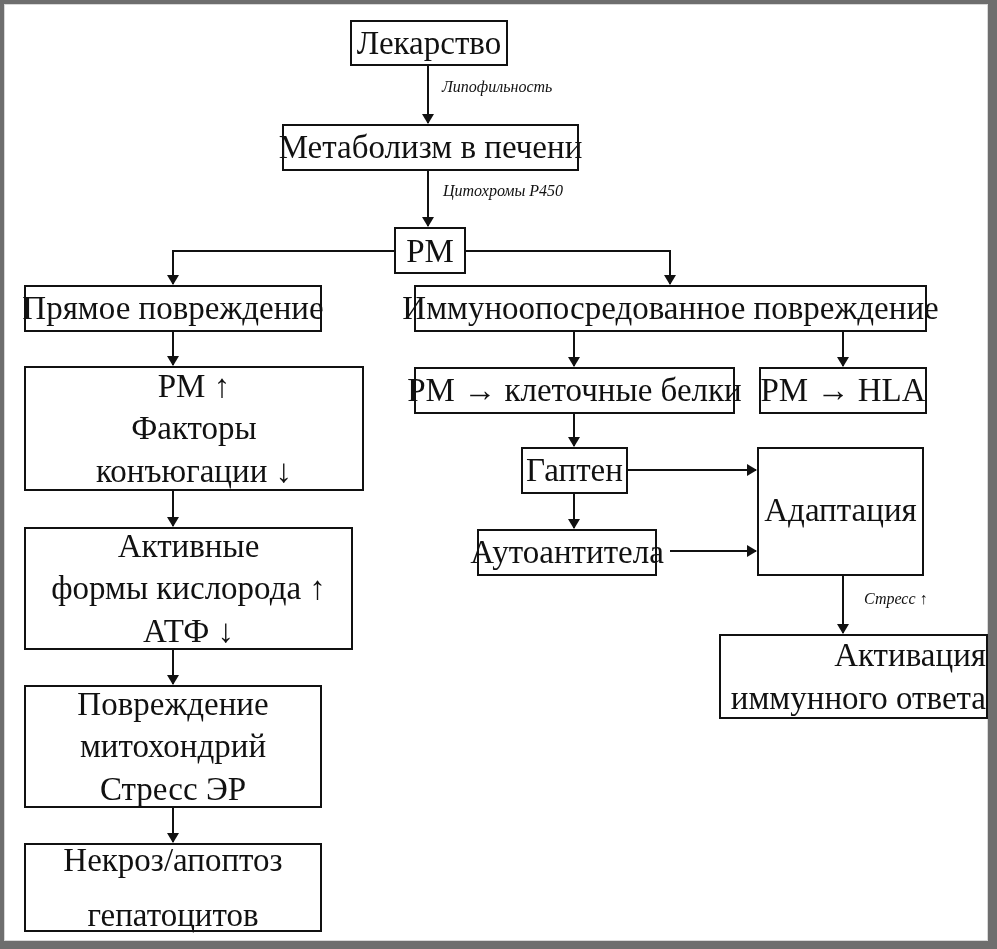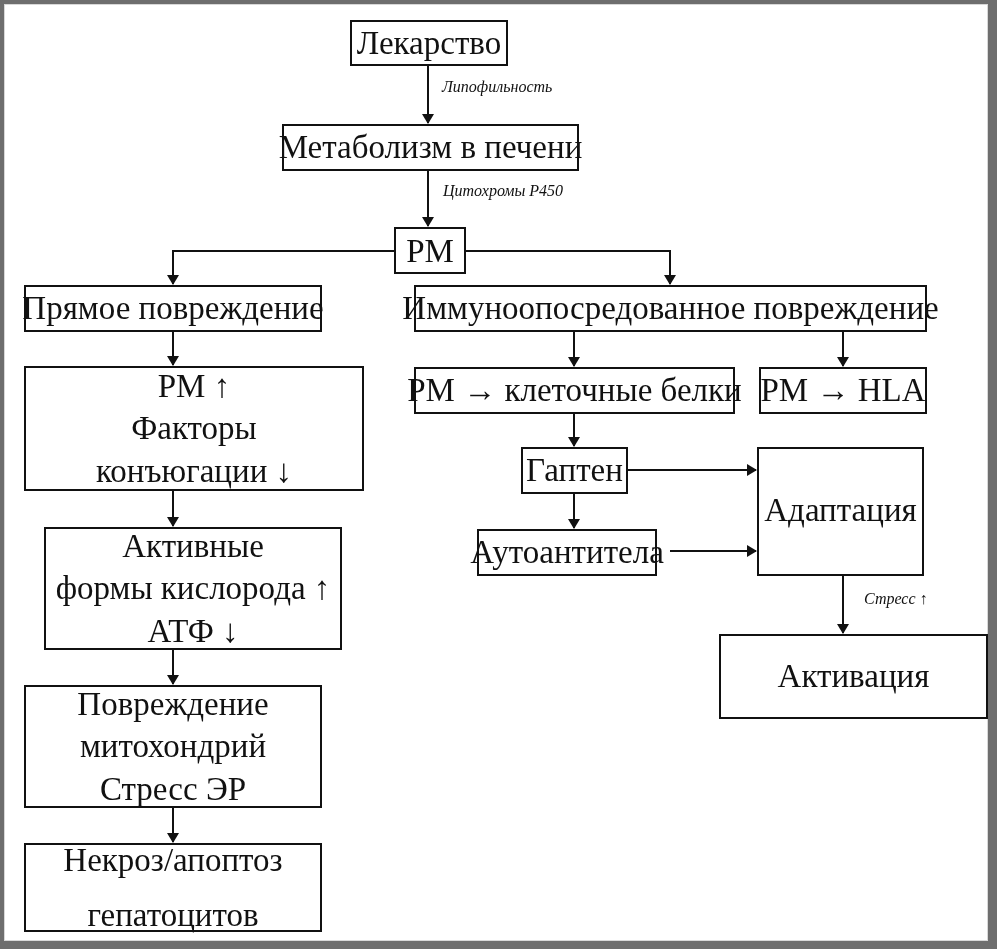--- a/index.html
+++ b/index.html
@@ -70,21 +70,21 @@
 </div>
 
 <div class="node" style="left:24px;top:285px;width:298px;height:47px;">
   <span>Прямое повреждение</span>
 </div>
 <div class="node" style="left:24px;top:366px;width:340px;height:125px;">
   <span>РМ ↑</span>
   <span>Факторы</span>
   <span>конъюгации ↓</span>
 </div>
-<div class="node" style="left:24px;top:527px;width:298px;height:123px;margin-left:20px;">
+<div class="node" style="left:24px;top:527px;width:329px;height:123px;">
   <span>Активные</span>
   <span>формы кислорода ↑</span>
   <span>АТФ ↓</span>
 </div>
 <div class="node" style="left:24px;top:685px;width:298px;height:123px;">
   <span>Повреждение</span>
   <span>митохондрий</span>
   <span>Стресс ЭР</span>
 </div>
 <div class="node" style="left:24px;top:843px;width:298px;height:89px;gap:12px;">
@@ -104,15 +104,16 @@
 <div class="node" style="left:521px;top:447px;width:107px;height:47px;">
   <span>Гаптен</span>
 </div>
 <div class="node" style="left:477px;top:529px;width:180px;height:47px;">
   <span>Аутоантитела</span>
 </div>
 <div class="node" style="left:757px;top:447px;width:167px;height:129px;justify-content:flex-start;padding-top:40px;">
   <span>Адаптация</span>
 </div>
 <div class="label" style="left:864px;top:590px;">Стресс ↑</div>
-<div class="node" style="left:719px;top:634px;width:269px;height:85px;">
+<div class="node" style="left:719px;top:634px;width:269px;height:85px;align-items:flex-end;">
   <span>Активация</span>
+  <span>иммунного ответа</span>
 </div>
 
 </body></html>

